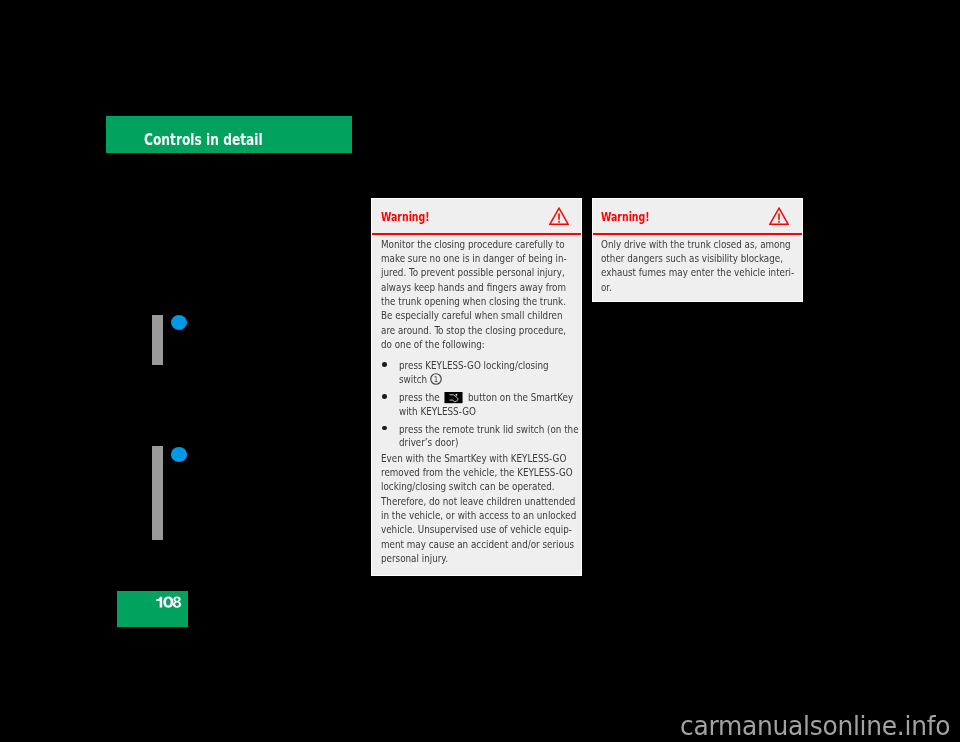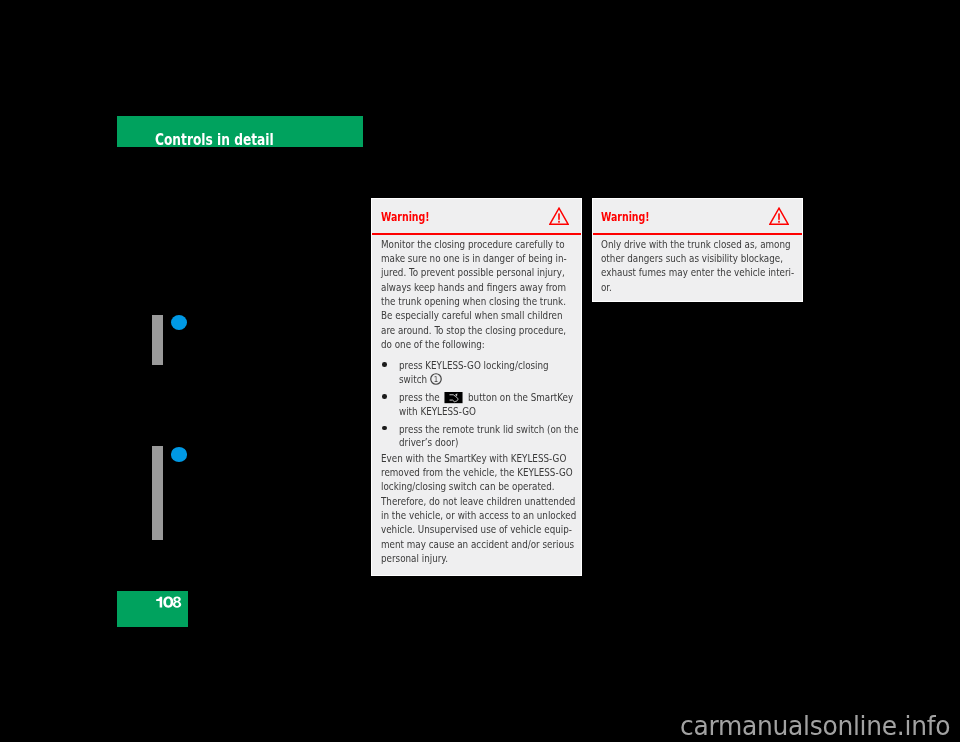--- a/index.html
+++ b/index.html
@@ -1,21 +1,21 @@
 <!DOCTYPE html>
 <html><head>
 <meta charset="utf-8">
 <title>Controls in detail – 108</title>
 <style>
   html,body{margin:0;padding:0;background:#000;width:960px;height:742px;overflow:hidden;}
   body{font-family:"DejaVu Sans Condensed","DejaVu Sans",sans-serif;}
   .page{position:relative;width:960px;height:742px;background:#000;overflow:hidden;}
 
   
-  .chapter-tab{position:absolute;left:117px;top:116px;width:245.5px;height:31px;background:#00a25e;}
+  .chapter-tab{position:absolute;left:106px;top:116px;width:245.5px;height:37px;background:#00a25e;}
   .chapter-tab .label{position:absolute;left:38.2px;top:16.6px;font-size:15.0px;font-weight:bold;color:#ffffff;
        white-space:nowrap;transform:scaleX(0.905);transform-origin:left top;line-height:1;}
 
   
   .page-num{position:absolute;left:117px;top:591px;width:70.5px;height:35.5px;background:#00a25e;}
   .page-num .num{position:absolute;left:37.8px;top:5.1px;line-height:0;}
   .page-num .num svg{display:block;}
 
   
   .warnbox{position:absolute;background:#efeff0;box-shadow:0 0 0 1px #ffffff;}

